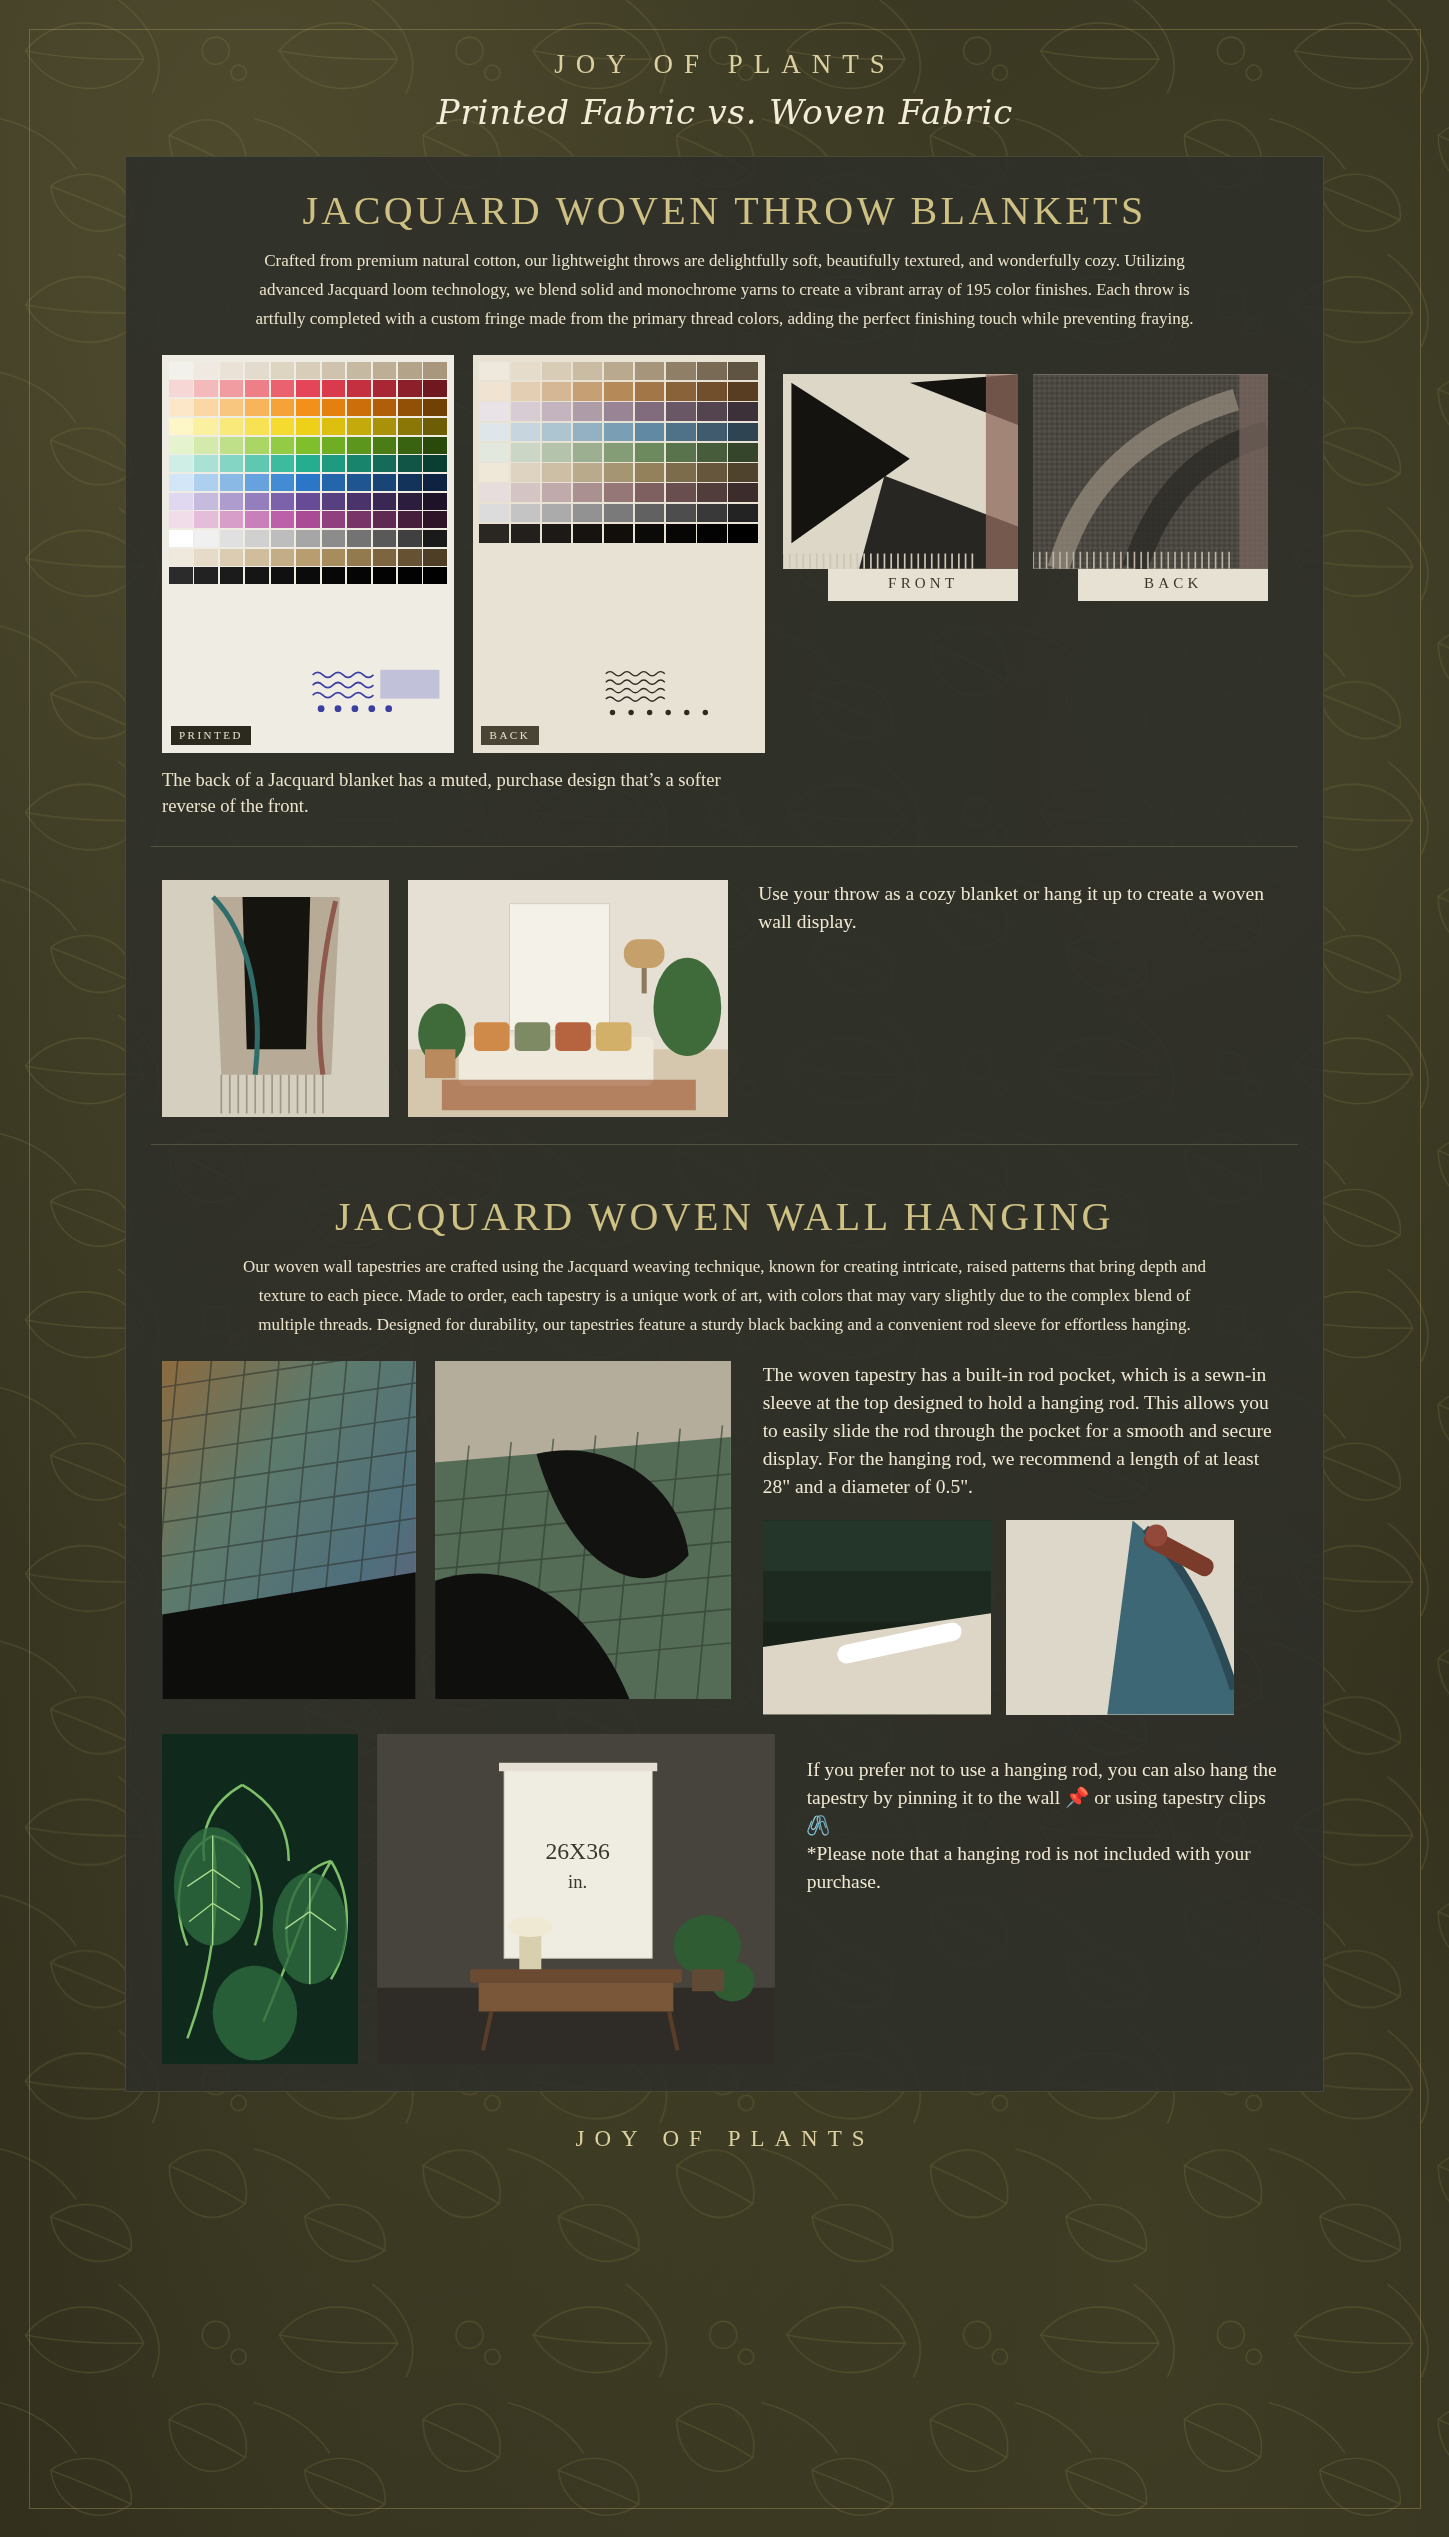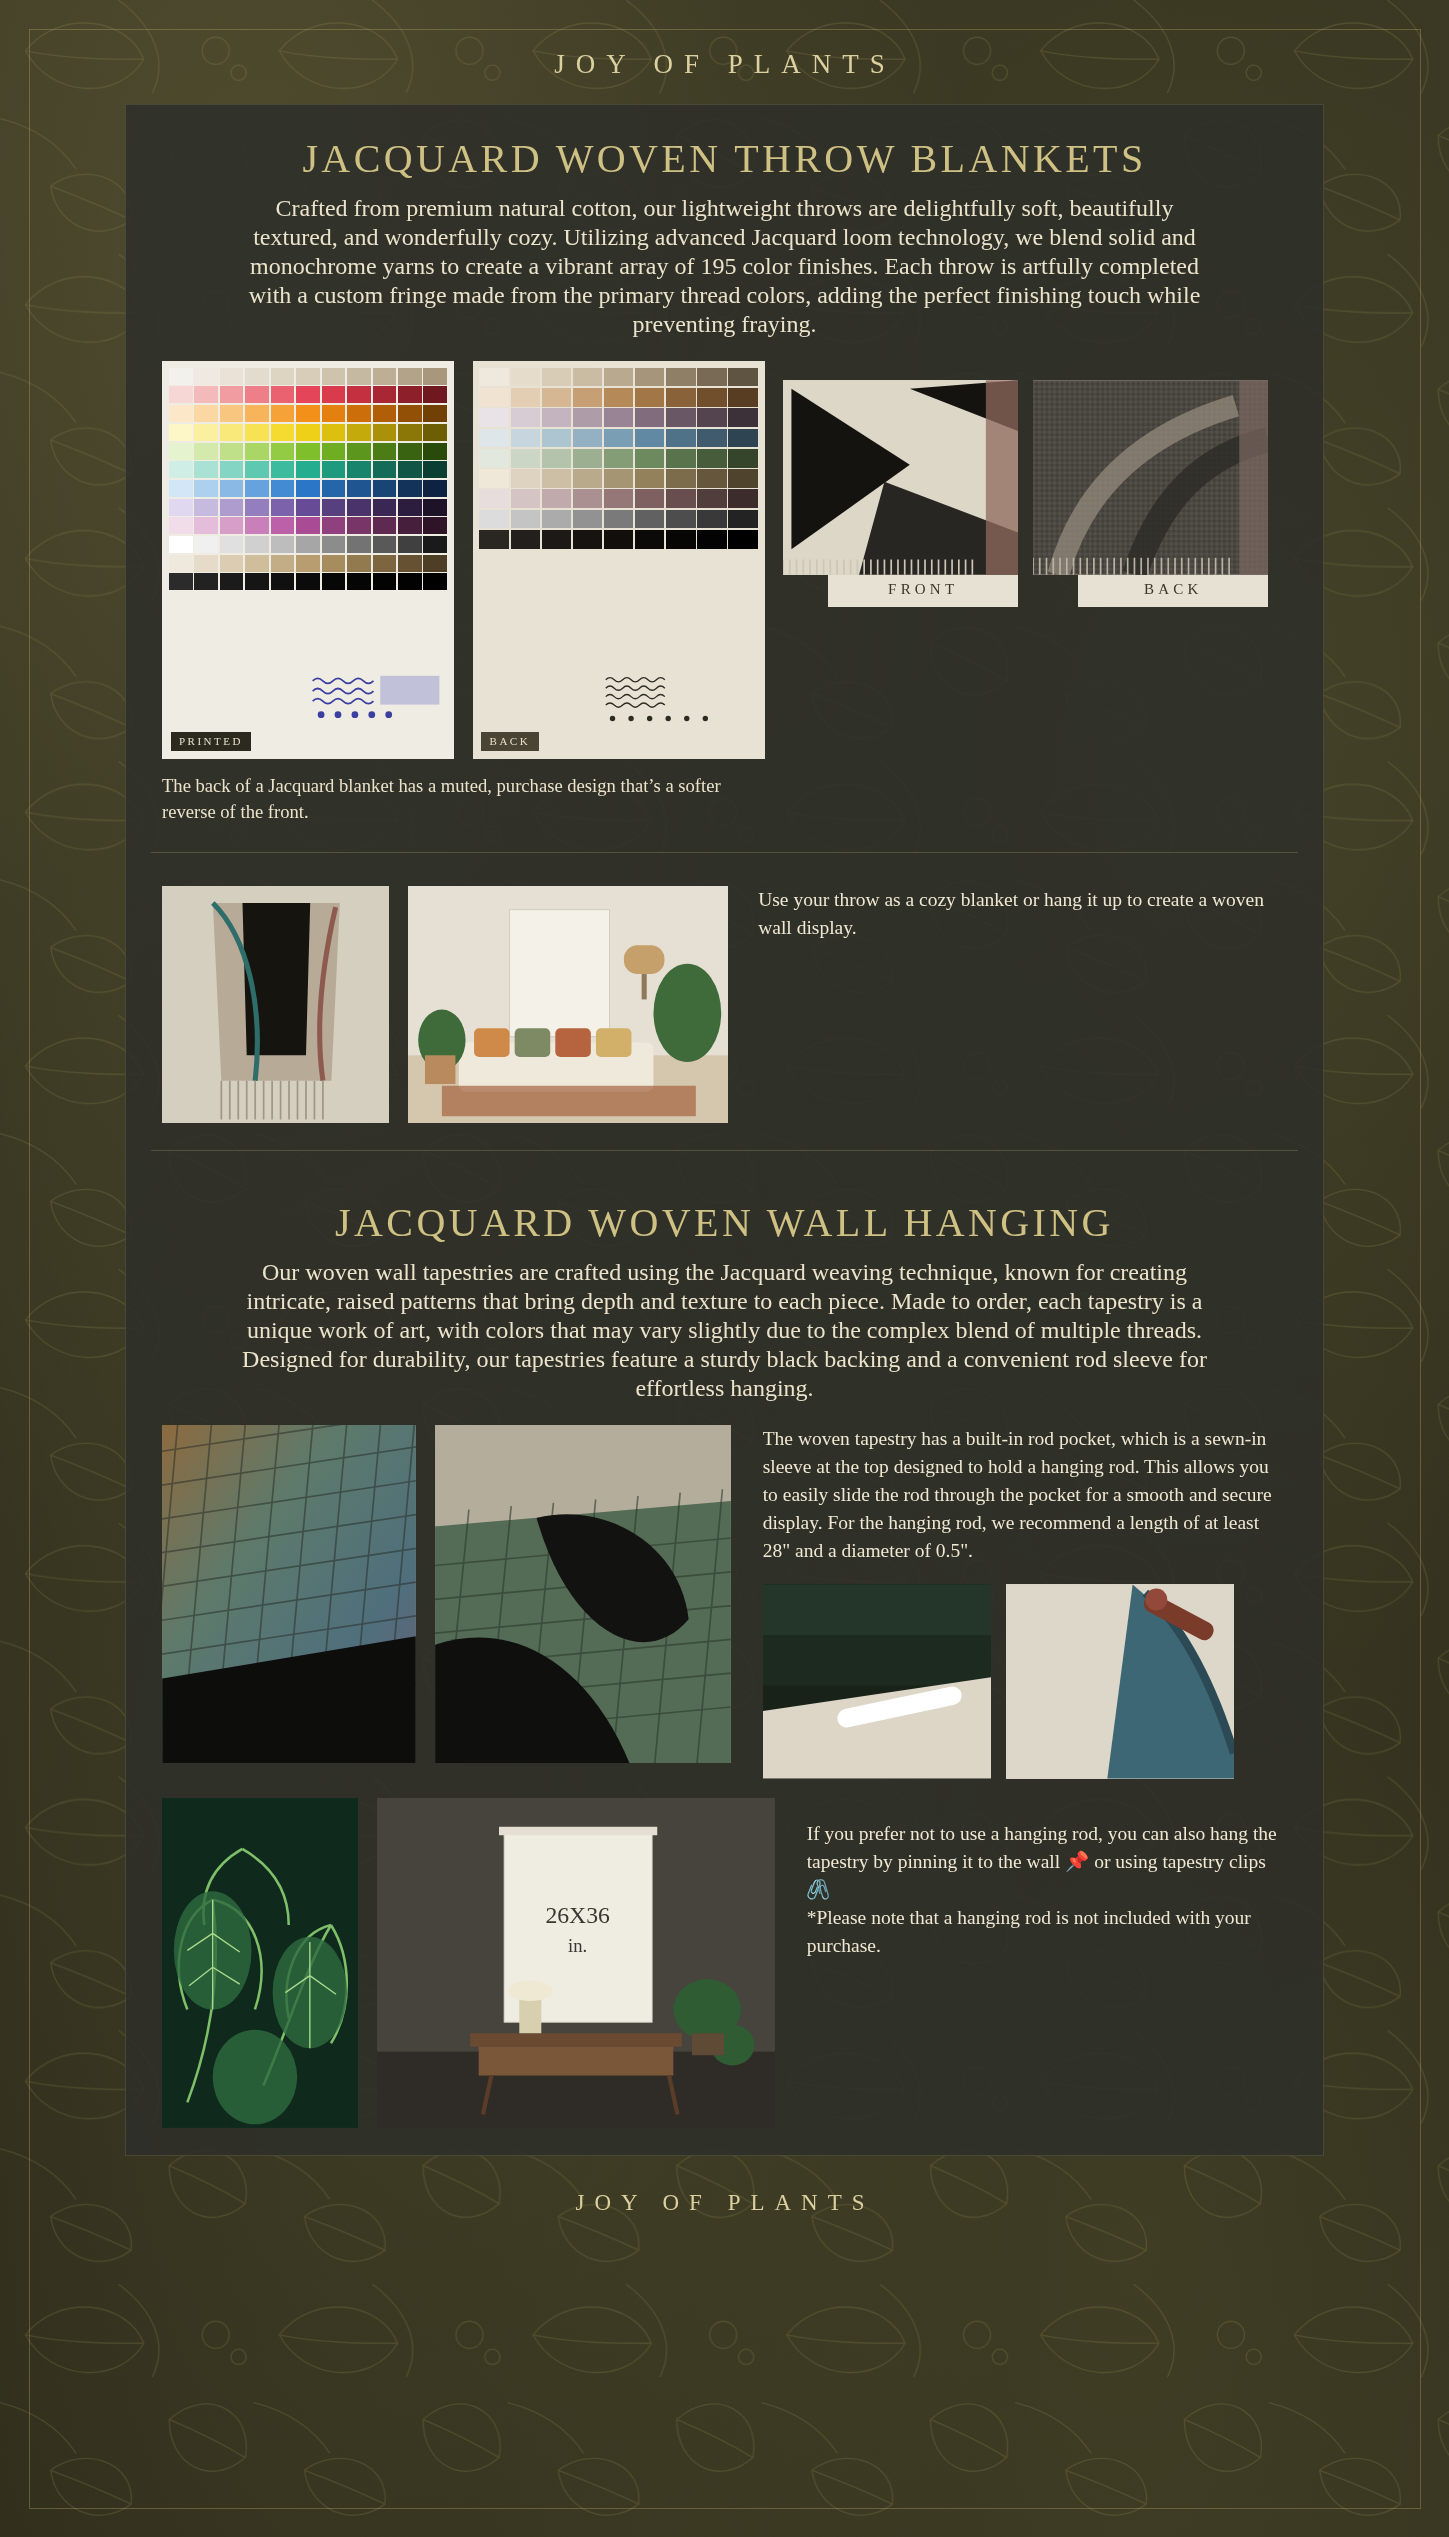--- a/index.html
+++ b/index.html
@@ -78,21 +78,21 @@
     font-size:40px;
     letter-spacing:3.4px;
     color:#cfc083;
     font-weight:400;
     text-transform:uppercase;
   }
   p.lead{
     margin:0 auto;
     max-width:973px;
     text-align:center;
-    font-size:24px;
+    font-size:17px;
     line-height:29px;
     color:#ece3cb;
   }
 
   .divider{
     height:0.8px;
     background:rgba(170,162,110,.30);
     margin:18.6px 25px;
   }
 
@@ -194,20 +194,21 @@
         </g>
       </pattern>
     </defs>
     <rect x="0" y="0" width="1714" height="3000" fill="url(#leaves)"></rect>
   </svg>
 
   <div class="frame"></div>
 
   <div class="masthead">
     <div class="brand">JOY OF PLANTS</div>
+    <div class="subtitle">Printed Fabric vs. Woven Fabric</div>
   </div>
 
   <div class="panel">
 
     <div class="section">
       <h2 class="sect-title">JACQUARD WOVEN THROW BLANKETS</h2>
       <p class="lead">Crafted from premium natural cotton, our lightweight throws are delightfully soft, beautifully textured, and wonderfully cozy. Utilizing advanced Jacquard loom technology, we blend solid and monochrome yarns to create a vibrant array of 195 color finishes. Each throw is artfully completed with a custom fringe made from the primary thread colors, adding the perfect finishing touch while preventing fraying.</p>
 
       <div class="row" style="margin-top:22px;">
 

